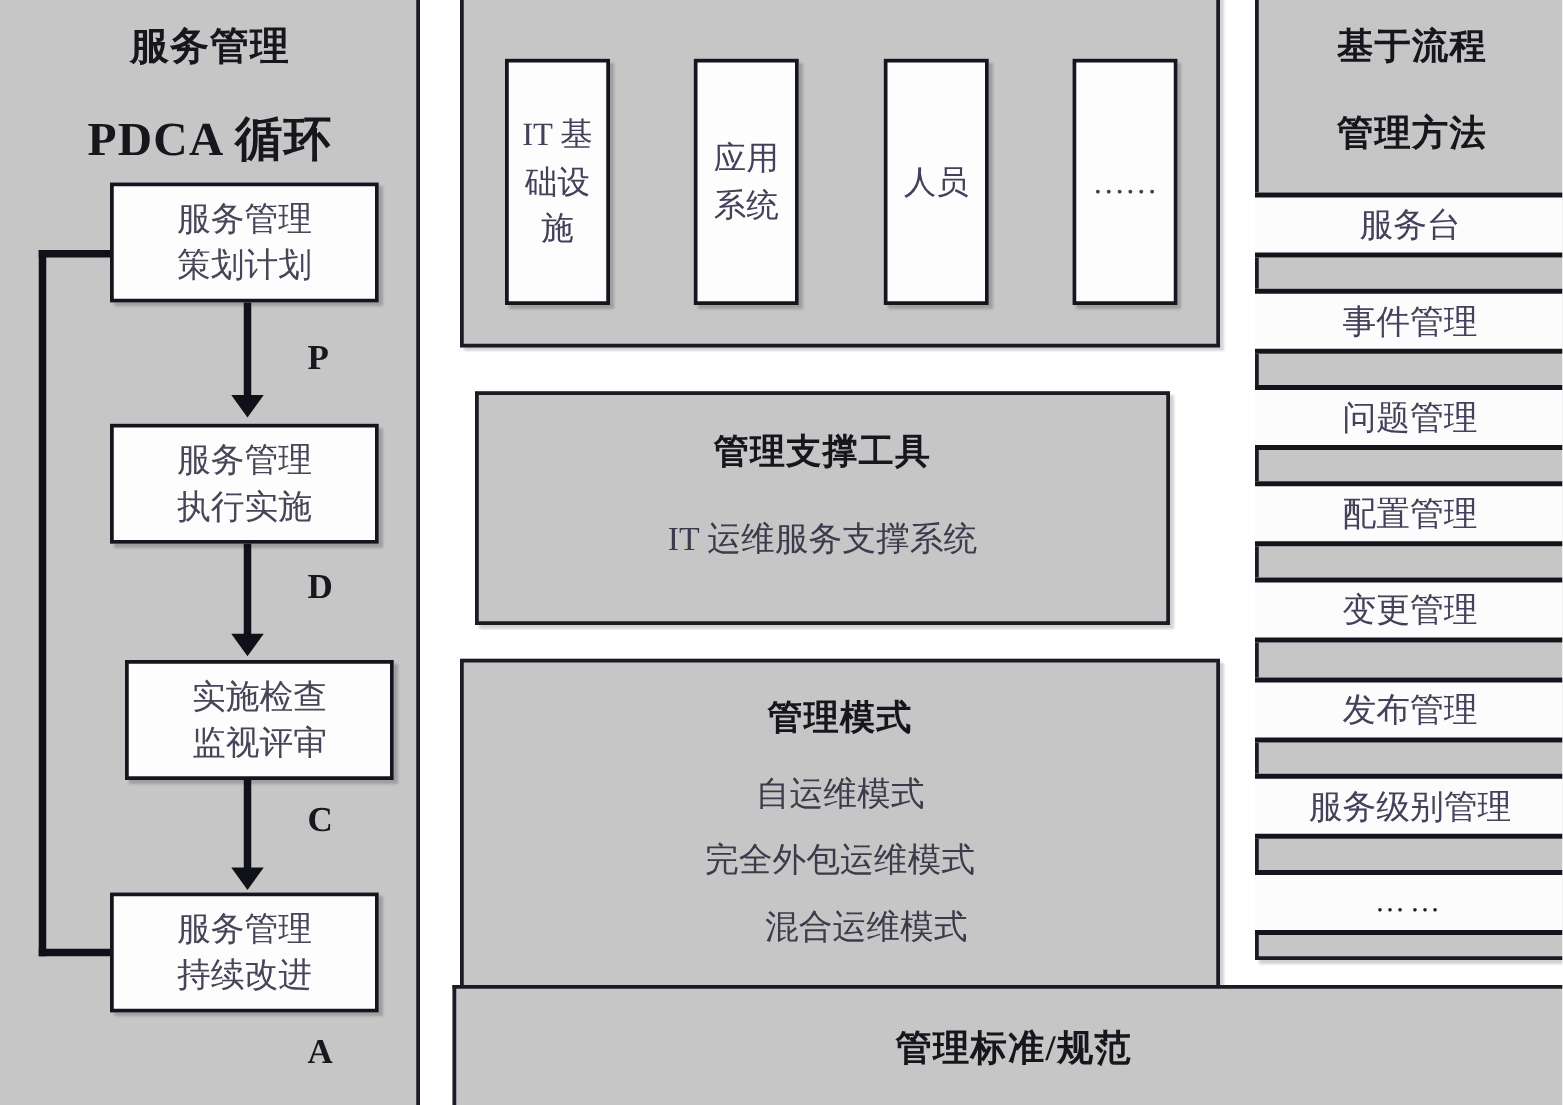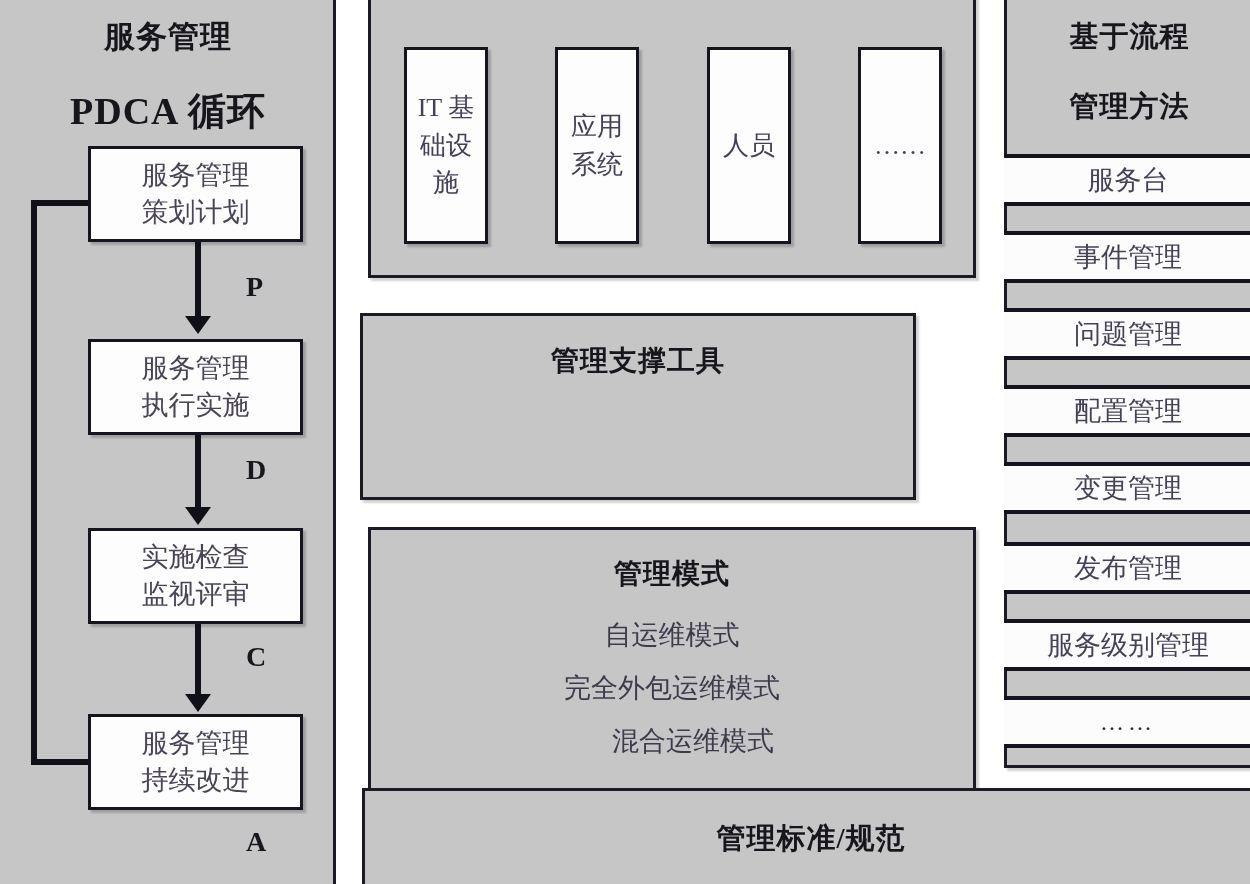--- a/index.html
+++ b/index.html
@@ -61,21 +61,21 @@
     align-items:center;
     justify-content:center;
     color:#4a4458;
     font-size:27px;
     line-height:1.38;
     white-space:nowrap;
   }
   .pdca-box span{display:block;}
   #pdca-1{ top:150px; }
   #pdca-2{ top:343px; }
-  #pdca-3{ top:532px; }
+  #pdca-3{ top:532px;margin-left:12px; }
   #pdca-4{ top:718px; }
 
   .pdca-letter{
     position:absolute;
     font-size:28px;
     font-weight:700;
     color:#17171d;
     font-family:"Liberation Serif","DejaVu Serif",serif;
   }
   #letter-p{ left:246px; top:275px; }
@@ -112,21 +112,21 @@
   #fb-head{
     position:absolute; left:88px; top:196px;
     width:0;height:0;
     border-top:11px solid transparent;
     border-bottom:11px solid transparent;
     border-left:18px solid #101018;
   }
 
   
   #mid-objects{ left:368px; top:-4px;  width:608px; height:282px; }
-  #mid-tools{   left:360px; top:313px; width:556px; height:187px; }
+  #mid-tools{   left:380px; top:313px; width:556px; height:187px; }
   #mid-modes{   left:368px; top:527px; width:608px; height:316px; }
 
   .mid-heading{
     position:absolute; left:0; width:100%;
     text-align:center;
     font-size:28px; font-weight:700;
     color:#16161c;
     letter-spacing:1px;
   }
   .mid-line{
@@ -259,20 +259,21 @@
     <div class="whitebox obj-box" id="obj-3">
       <span>人员</span>
     </div>
     <div class="whitebox obj-box" id="obj-4">
       <span>……</span>
     </div>
   </div>
 
   <div class="panel" id="mid-tools">
     <div class="mid-heading" style="top:26px;">管理支撑工具</div>
+    <div class="mid-line" style="top:97px;">IT 运维服务支撑系统</div>
   </div>
 
   <div class="panel" id="mid-modes">
     <div class="mid-heading" style="top:25px;">管理模式</div>
     <div class="mid-line" style="top:140px;">完全外包运维模式</div>
     <div class="mid-line" style="top:87px;">自运维模式</div>
     <div class="mid-line" style="top:193px;margin-left:21px;">混合运维模式</div>
   </div>
 
   <div class="panel" id="right-panel">

